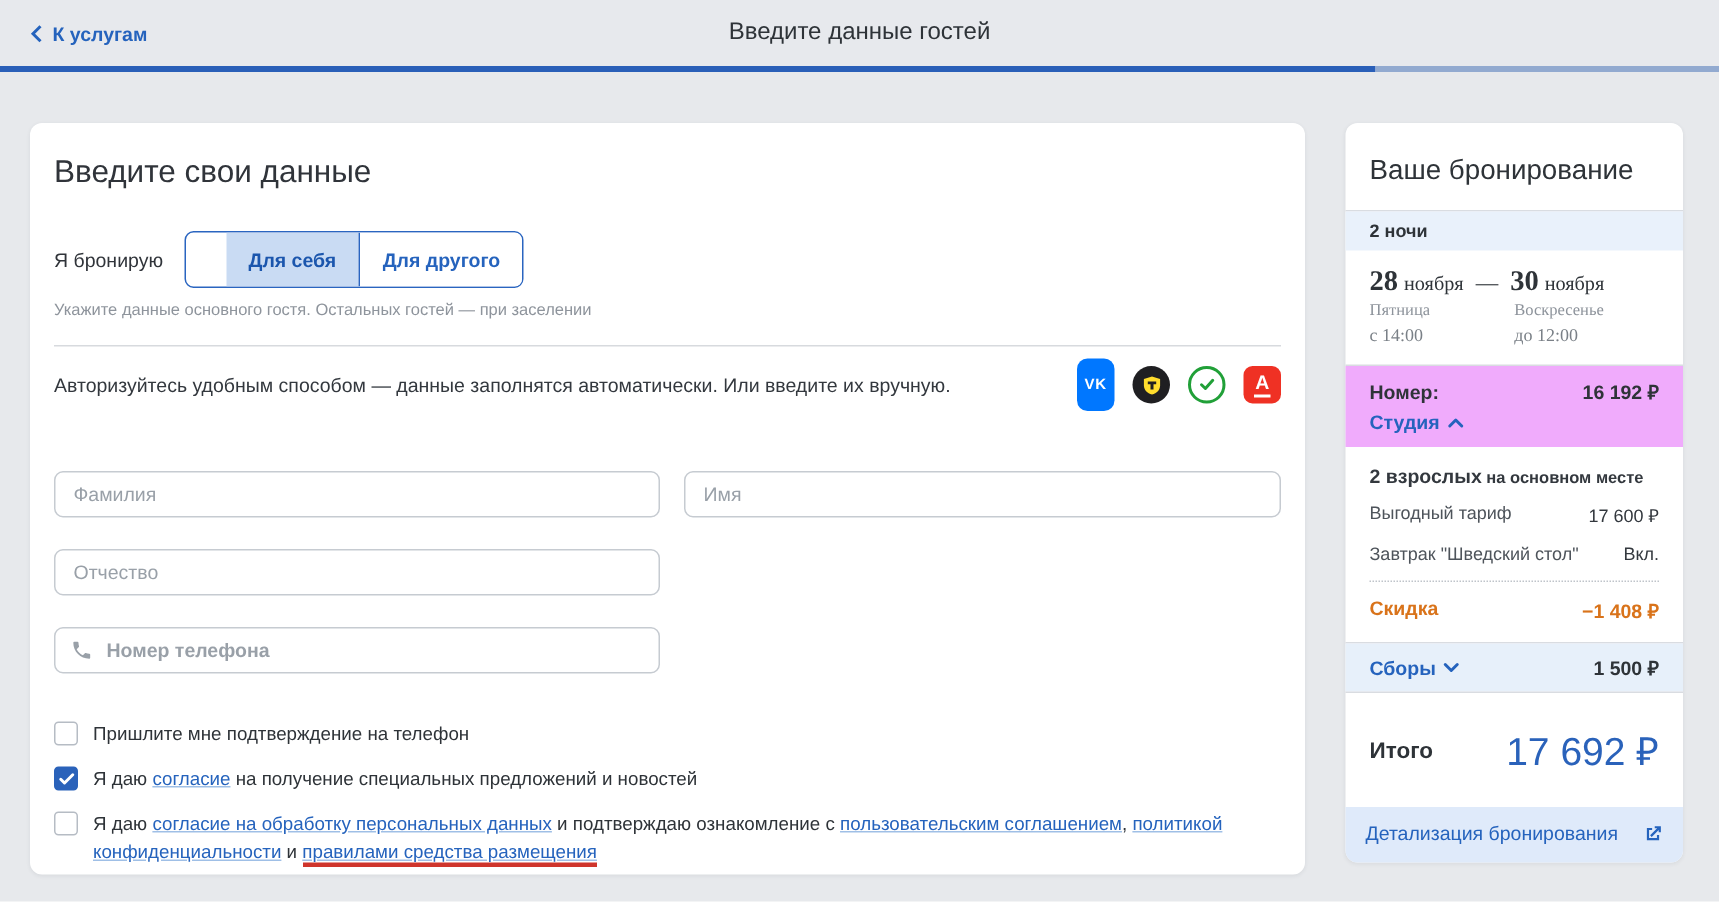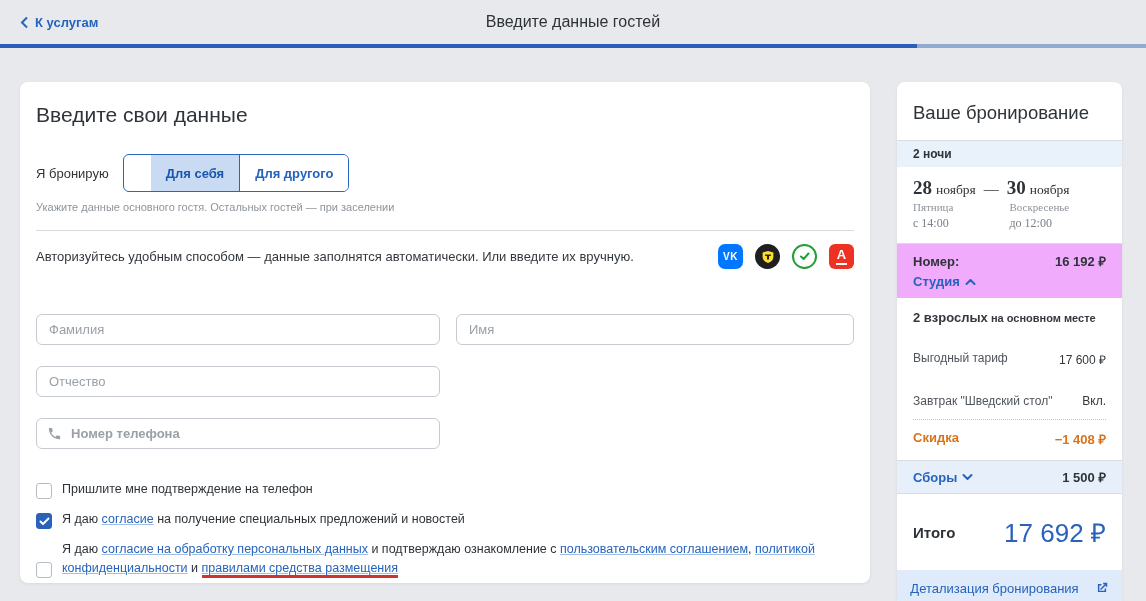--- a/index.html
+++ b/index.html
@@ -27,37 +27,37 @@
   .segmented { display:flex; border:1px solid #2a65c0; border-radius:6px; overflow:hidden; height:38px;padding-left:27px; }
   .seg { padding:0 15px; display:flex; align-items:center; font-size:13px; font-weight:600; color:#2563bd; background:#fff; cursor:pointer; }
   .seg.selected { background:#c9dbf3; color:#1b56ad; }
   .seg + .seg { border-left:1px solid #2a65c0; }
   .hint { margin-top:9px; font-size:11px; color:#8e949c; }
   .divider { margin-top:17px; border-top:1px solid #d7dade; }
   .auth-row { margin-top:13px; display:flex; align-items:center; justify-content:space-between; }
   .auth-text { font-size:13px; color:#33383e; }
   .auth-icons { display:flex; align-items:center; gap:12px; }
   .auth-btn { width:25px; height:25px; display:flex; align-items:center; justify-content:center; cursor:pointer; }
-  .vk-badge { width:25px; height:25px; border-radius:7px; background:#0077ff; color:#fff; font-size:10px; font-weight:700; display:flex; align-items:center; justify-content:center; letter-spacing:.5px; }
+  .vk-badge { width:25px; height:35px; border-radius:7px; background:#0077ff; color:#fff; font-size:10px; font-weight:700; display:flex; align-items:center; justify-content:center; letter-spacing:.5px; }
   .tbank-badge { width:25px; height:25px; border-radius:50%; background:#1f1f22; display:flex; align-items:center; justify-content:center; }
   .sber-badge { width:25px; height:25px; border-radius:50%; background:#fff; border:2px solid #21a038; display:flex; align-items:center; justify-content:center; }
   .alfa-badge { width:25px; height:25px; border-radius:6px; background:#ef3124; display:flex; flex-direction:column; align-items:center; justify-content:center; color:#fff; }
   .alfa-badge .a { font-size:13px; font-weight:700; line-height:13px; }
   .alfa-badge .bar { width:11px; height:2px; background:#fff; margin-top:2px; }
 
   .fields { margin-top:45px; display:grid; grid-template-columns:404px 398px; column-gap:16px; row-gap:21px; }
   .field-wrap { position:relative; }
   .field-wrap input { width:100%; height:31px; border:1px solid #c6cbd1; border-radius:6px; font-size:13px; color:#33383e; padding:0 12px; outline:none; font-family:"Liberation Sans",sans-serif; background:#fff; }
   .field-wrap input::placeholder { color:#99a0a8; }
   .field-wrap.with-icon input { padding-left:34px;font-weight:bold; }
   .field-icon { position:absolute; left:11px; top:8px; width:15px; height:15px; pointer-events:none; }
   .empty-cell { visibility:hidden; }
 
   .checks { margin-top:31px; }
-  .cb-row { display:flex; align-items:flex-end; gap:10px; margin-top:11px; }
+  .cb-row { display:flex; align-items:flex-start; gap:10px; margin-top:11px; }
   .cb-row:first-child { margin-top:0; }
   .cb { width:16px; height:16px; min-width:16px; border:1px solid #b6bcc4; border-radius:3px; background:#fff; cursor:pointer; display:flex; align-items:center; justify-content:center; margin-top:1px; }
   .cb.checked { background:#2a62ba; border-color:#2a62ba; }
   .cb-text { font-size:12.5px; line-height:19px; color:#2e3338; max-width:815px; }
   .tlink { color:#2563bd; text-decoration:underline; text-decoration-color:#9fbfe6; cursor:pointer; }
   .tlink.marked { border-bottom:3px solid #cf352c; text-decoration-color:#9fbfe6; }
 
   
   .side-title { padding:20px 16px 16px; font-size:18.5px; color:#2e3338; font-weight:400; }
   .sec-line { border-top:1px solid #d9dce1; }
@@ -72,33 +72,33 @@
   .weekday { font-size:11px; color:#8d939b; }
   .d-time { font-size:12px; color:#7a8087; margin-top:3px; }
   .room-sec { background:#f0abfc; padding:8px 16px 9px; }
   .room-row { display:flex; justify-content:space-between; align-items:baseline; }
   .room-label { font-size:13px; font-weight:700; color:#2e3338; }
   .room-price { font-size:13px; font-weight:700; color:#2e3338; }
   .room-name { margin-top:4px; font-size:13px; font-weight:700; color:#2563bd; display:flex; align-items:center; gap:5px; cursor:pointer; }
   .guests { padding:12px 16px 12px; }
   .occ { font-size:13px; font-weight:700; color:#33383e; }
   .occ .occ-rest { font-size:11px; }
-  .g-row { display:flex; justify-content:space-between; margin-top:26px; font-size:12px; }
+  .g-row { display:flex; justify-content:space-between; margin-top:10px; font-size:12px; }
   .g-label { color:#4e545b; }
   .g-value { color:#33383e; }
   .dotted { border-top:1px dotted #bfc4ca; margin:11px 0 10px; }
   .disc-row { display:flex; justify-content:space-between; font-size:13px; font-weight:700; color:#d9731a; }
   .fees-sec { background:#e7f0fa; padding:7px 16px; display:flex; justify-content:space-between; align-items:center; }
   .fees-label { font-size:13px; font-weight:700; color:#2563bd; display:flex; align-items:center; gap:5px; cursor:pointer; }
   .fees-value { font-size:13px; font-weight:700; color:#2e3338; }
   .total-sec { padding:20px 16px; display:flex; justify-content:space-between; align-items:center; }
   .total-label { font-size:15px; font-weight:700; color:#2e3338; }
   .total-value { font-size:26px; font-weight:500; color:#2a62ba; }
   .side-footer { background:#dfeafa; padding:9px 10px 10px; text-align:center; border-radius:0 0 8px 8px; }
-  .details-link { font-size:13px; color:#2563bd; display:inline-flex; align-items:flex-start; gap:16px; cursor:pointer; text-decoration:none; }
+  .details-link { font-size:13px; color:#2563bd; display:inline-flex; align-items:center; gap:16px; cursor:pointer; text-decoration:none; }
 </style>
 </head>
 <body>
 
 <div class="screen">
 
   <div class="topbar">
     <a class="back-link">
       <svg width="9" height="13" viewBox="0 0 9 13">
           <polyline points="7,1.5 2,6.5 7,11.5" fill="none" stroke="#2563bd" stroke-width="2"></polyline>

